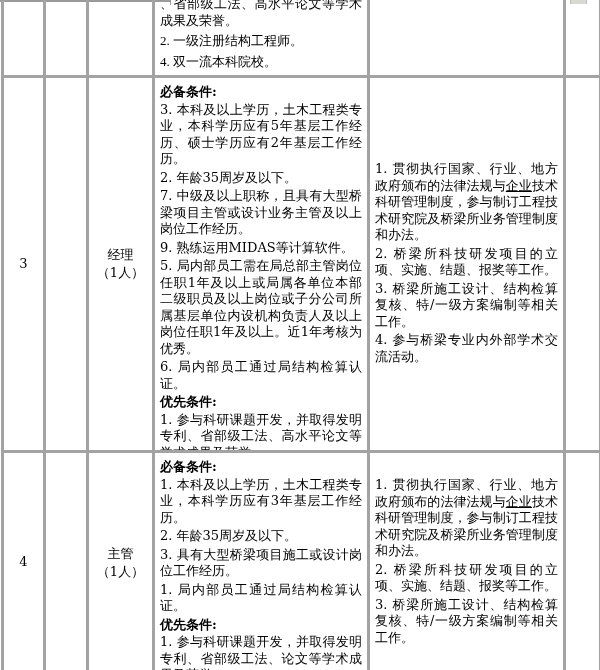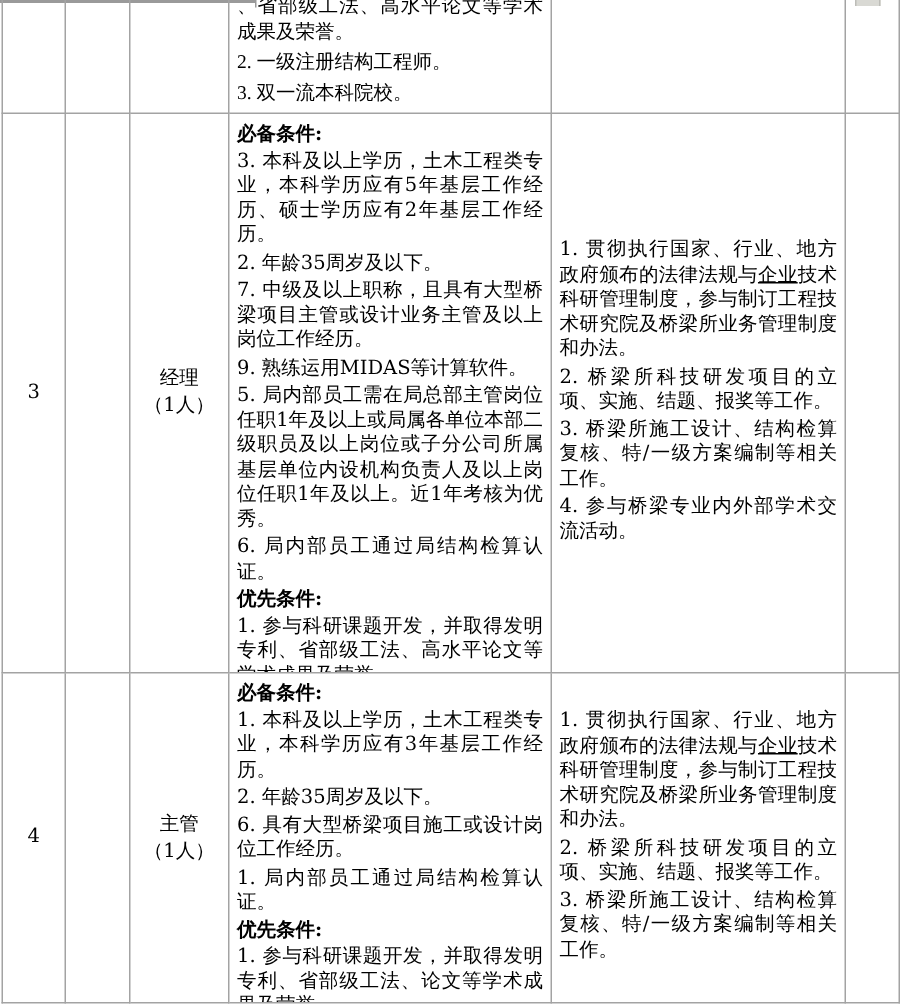--- a/index.html
+++ b/index.html
@@ -10,21 +10,21 @@
     -webkit-font-smoothing:none;
   }
   .screen{position:relative;width:600px;height:670px;overflow:hidden;background:#fff;}
   .top-strip{position:absolute;left:0;top:0;width:170px;height:2px;background:#9a9a9a;}
   .top-tick{position:absolute;left:170px;top:0;width:1px;height:5px;background:#9a9a9a;}
   .top-notch{position:absolute;left:570px;top:0;width:15px;height:4px;background:#d9d9d4;border-left:1px solid #bdbdb8;border-right:1px solid #bdbdb8;}
   table.doc{
     position:absolute;left:1px;top:0;
     border-collapse:collapse;table-layout:fixed;width:598px;
   }
-  td{border:1px solid #a3a3a3;padding:0;vertical-align:middle;font-size:13px;}
+  td{border:3px solid #a3a3a3;padding:0;vertical-align:middle;font-size:13px;}
   tr.partial td{border-top:none;font-family:Liberation Serif, serif;}
   .cell{box-sizing:border-box;width:100%;overflow:hidden;line-height:16.5px;}
   .h-a{height:75px;}
   .h-b{height:372px;}
   .h-c{height:219px;}
   .center{display:flex;flex-direction:column;align-items:center;justify-content:center;text-align:center;}
   .reqcell{padding:4px 5px 2px 5px;}
   .reqcell-bottom{display:flex;flex-direction:column;justify-content:flex-end;padding:0 5px 3px 5px;}
   .dutycell{display:flex;flex-direction:column;justify-content:center;padding:0 5px;}
   .para{margin:2px 0;text-align:justify;}
@@ -59,21 +59,21 @@
       <td>
             <div class="cell h-a"></div>
           </td>
       <td>
             <div class="cell h-a"></div>
           </td>
       <td>
         <div class="cell h-a reqcell-bottom">
               <div class="para">、省部级工法、高水平论文等学术成果及荣誉。</div>
               <div class="para">2. 一级注册结构工程师。</div>
-              <div class="para">3. 双一流本科院校。</div>
+              <div class="para">4. 双一流本科院校。</div>
             </div>
       </td>
       <td>
             <div class="cell h-a"></div>
           </td>
       <td>
             <div class="cell h-a"></div>
           </td>
     </tr>
 
@@ -134,21 +134,21 @@
           <div class="pos-line">主管</div>
           <div class="pos-line">（1人）</div>
         </div>
       </td>
       <td>
         <div class="cell h-c reqcell">
           <div class="req-head">必备条件:</div>
           <div>
                 <div class="para">1. 本科及以上学历，土木工程类专业，本科学历应有3年基层工作经历。</div>
                 <div class="para">2. 年龄35周岁及以下。</div>
-                <div class="para">6. 具有大型桥梁项目施工或设计岗位工作经历。</div>
+                <div class="para">3. 具有大型桥梁项目施工或设计岗位工作经历。</div>
                 <div class="para">1. 局内部员工通过局结构检算认证。</div>
               </div>
           <div class="req-head">优先条件:</div>
           <div>
                 <div class="para">1. 参与科研课题开发，并取得发明专利、省部级工法、论文等学术成果及荣誉。</div>
               </div>
         </div>
       </td>
       <td>
         <div class="cell h-c dutycell">

